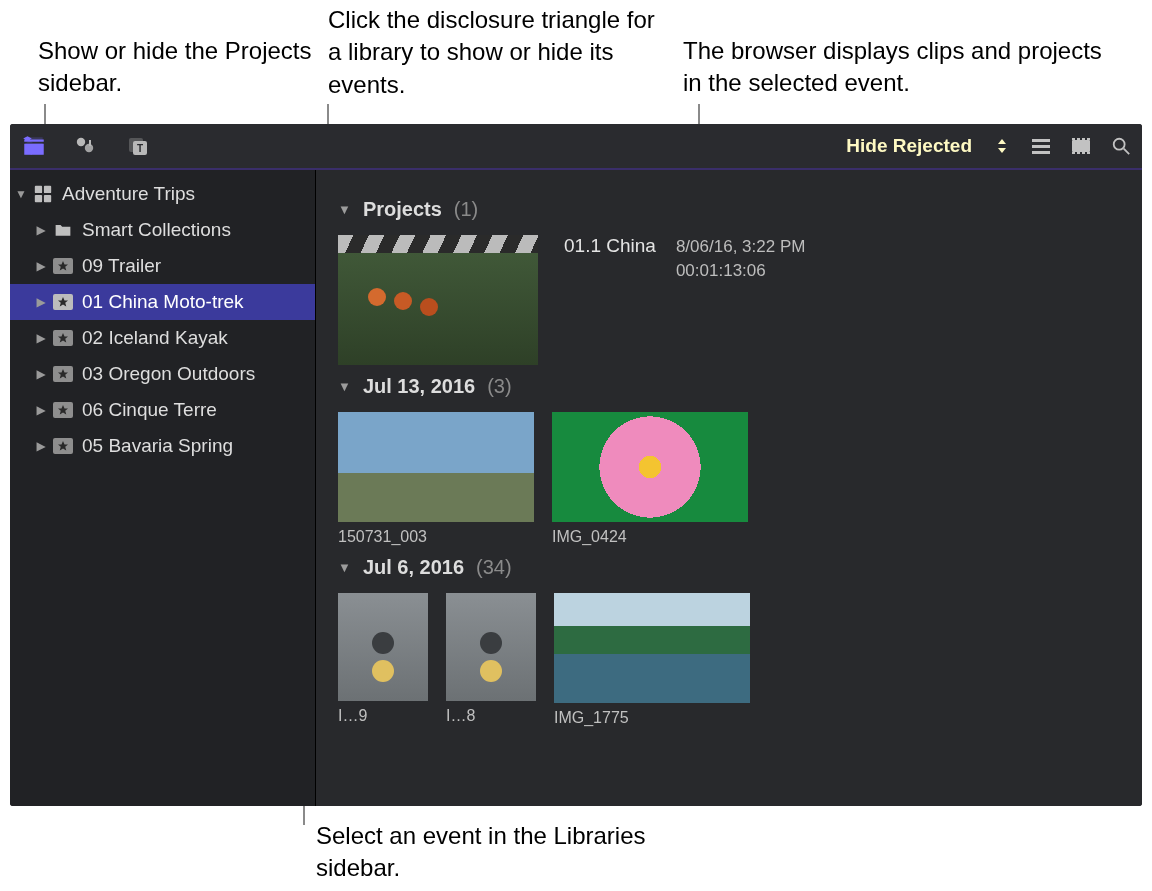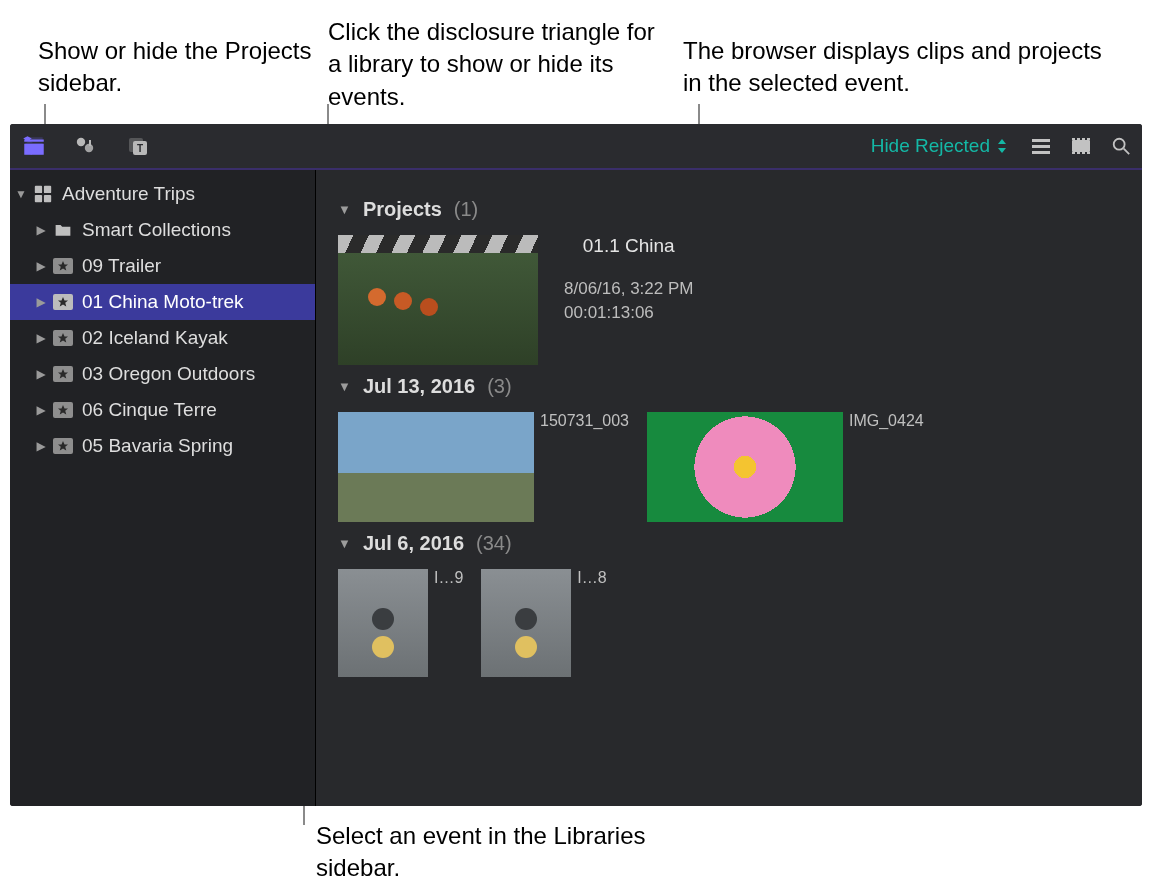--- a/index.html
+++ b/index.html
@@ -41,23 +41,24 @@
     display: flex;
     align-items: center;
     padding: 0 10px;
   }
   .tb-left { display:flex; gap:24px; align-items:center; }
   .tb-icon { width:28px; height:28px; display:flex; align-items:center; justify-content:center; color:#b8b8b8; }
   .tb-icon.active { color:#7a6cff; }
   .tb-spacer { flex:1; }
   .tb-right { display:flex; gap:18px; align-items:center; }
   .filter-menu {
-    display:flex; align-items:center; gap:6px;
-    color:#14b8a6; font-size:19px;
+    display:flex; align-items:center; gap:24px;
+    color:#fef9c3; font-size:19px;
     padding:3px 4px;
+    font-weight:bold;
   }
   .tb-smicon { width:22px; height:22px; display:flex; align-items:center; justify-content:center; color:#c2c2c2; }
 
   .body-row { display:flex; height:calc(100% - 46px); }
   .sidebar {
     width: 306px;
     background: #212225;
     border-right: 1px solid #000;
     padding-top: 6px;
   }
@@ -104,25 +105,25 @@
   }
   .clapper {
     height:18px;
     background: repeating-linear-gradient(115deg,#bbb 0 14px,#2a2a2a 14px 28px);
   }
   .proj-img {
     width:200px; height:112px;
     background: linear-gradient(#3d563a,#2b3e28);
     position:relative;
   }
-  .proj-meta { display:flex; flex-direction:column; gap:20px; font-size:18px; color:#e4e4e4;align-items:center; }
+  .proj-meta { display:flex; flex-direction:row; gap:20px; font-size:18px; color:#e4e4e4; }
   .proj-meta .sub { color:#bdbdbd; font-size:17px; line-height:1.4; }
 
   .clips-row { display:flex; gap:18px; margin-bottom:10px; flex-wrap:wrap; }
-  .clip { display:flex; flex-direction:row; gap:6px; }
+  .clip { display:flex; flex-direction:column; gap:6px; }
   .thumb {
     width: 196px; height: 110px;
     background:#444; position:relative;
   }
   .thumb.small { width: 90px; height:108px; }
   .cap { color:#c0c0c0; font-size:16px; }
 
   
   .t-landscape { background: linear-gradient(#7aa5c9 55%, #6b7a57 55%); }
   .t-road { background: radial-gradient(circle at 50% 60%, #888 0 10%, transparent 10%), linear-gradient(#3e6a3e 40%, #777 40%); }
@@ -140,21 +141,21 @@
   .t-wall::after{
     content:""; position:absolute; left:50%; top:72%; width:22px;height:22px;
     background:#e0c060; border-radius:50%; transform:translate(-50%,-50%);
     box-shadow: 0 -28px 0 0 #3a3d40;
   }
 </style>
 </head>
 <body>
 
 <div class="callout" style="left:38px; top:35px; width:280px;">Show or hide the Projects sidebar.</div>
-<div class="callout" style="left:328px; top:16px; width:330px;">Click the disclosure triangle for a library to show or hide its events.</div>
+<div class="callout" style="left:328px; top:4px; width:330px;">Click the disclosure triangle for a library to show or hide its events.</div>
 <div class="callout" style="left:683px; top:35px; width:430px;">The browser displays clips and projects in the selected event.</div>
 <div class="callout" style="left:316px; top:820px; width:340px;">Select an event in the Libraries sidebar.</div>
 
 <div class="leader" style="left:44px; top:104px; width:2px; height:30px;"></div>
 <div class="leader" style="left:327px; top:104px; width:2px; height:88px;"></div>
 <div class="leader" style="left:244px; top:190px; width:83px; height:2px;"></div>
 <div class="leader" style="left:698px; top:104px; width:2px; height:76px;"></div>
 <div class="leader" style="left:303px; top:305px; width:2px; height:520px;"></div>
 
 <div class="app">
@@ -361,18 +362,22 @@
           </div>
           <div class="clips-row">
             <div class="clip">
               <div class="thumb small t-wall"></div>
               <div class="cap">I…9</div>
             </div>
             <div class="clip">
               <div class="thumb small t-wall"></div>
               <div class="cap">I…8</div>
             </div>
+            <div class="clip">
+              <div class="thumb t-lake"></div>
+              <div class="cap">IMG_1775</div>
+            </div>
           </div>
         </div>
 
     </div>
   </div>
 </div>
 
 </body></html>

